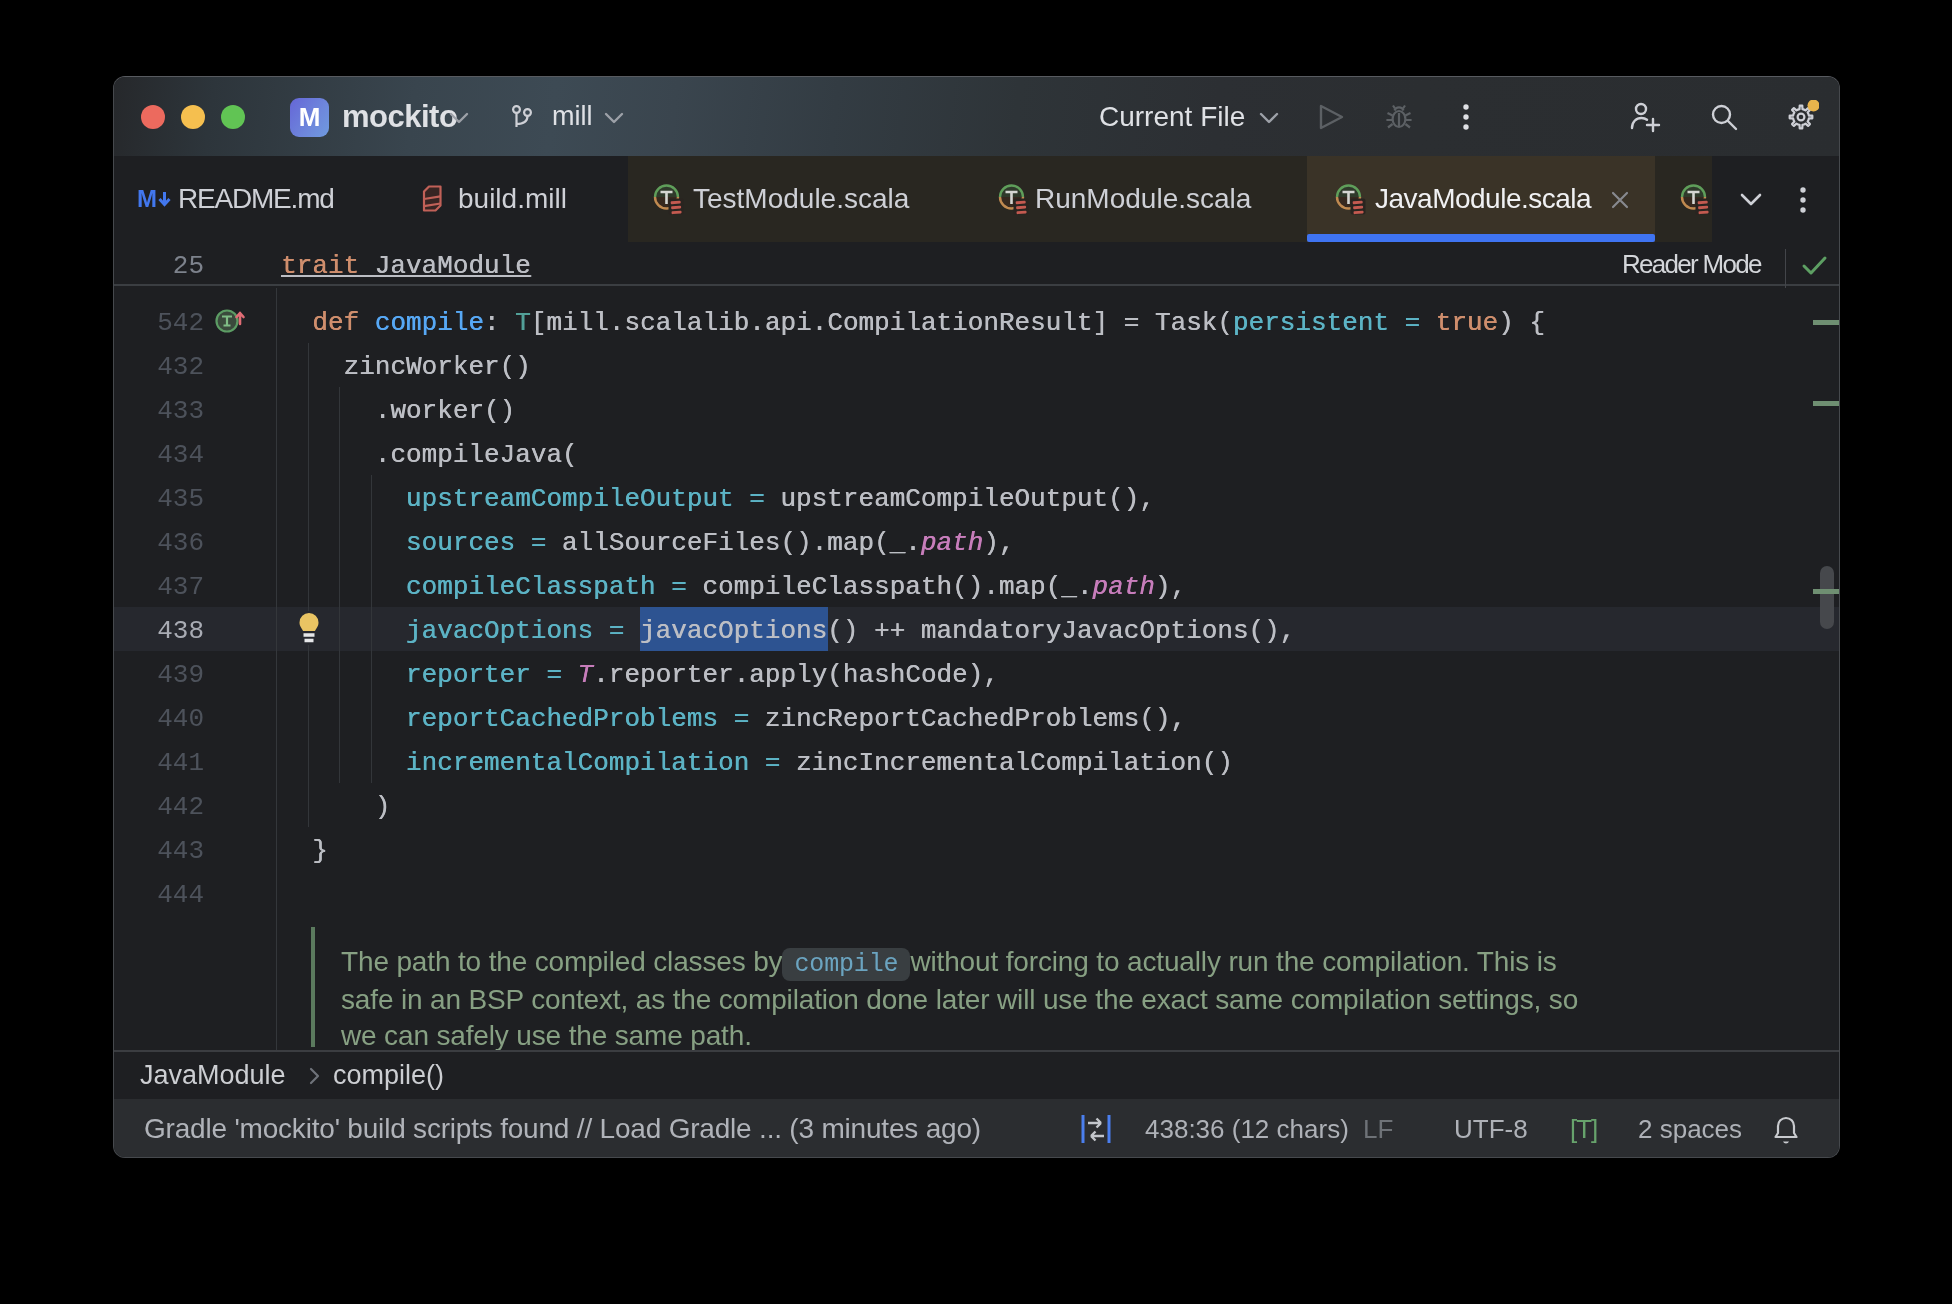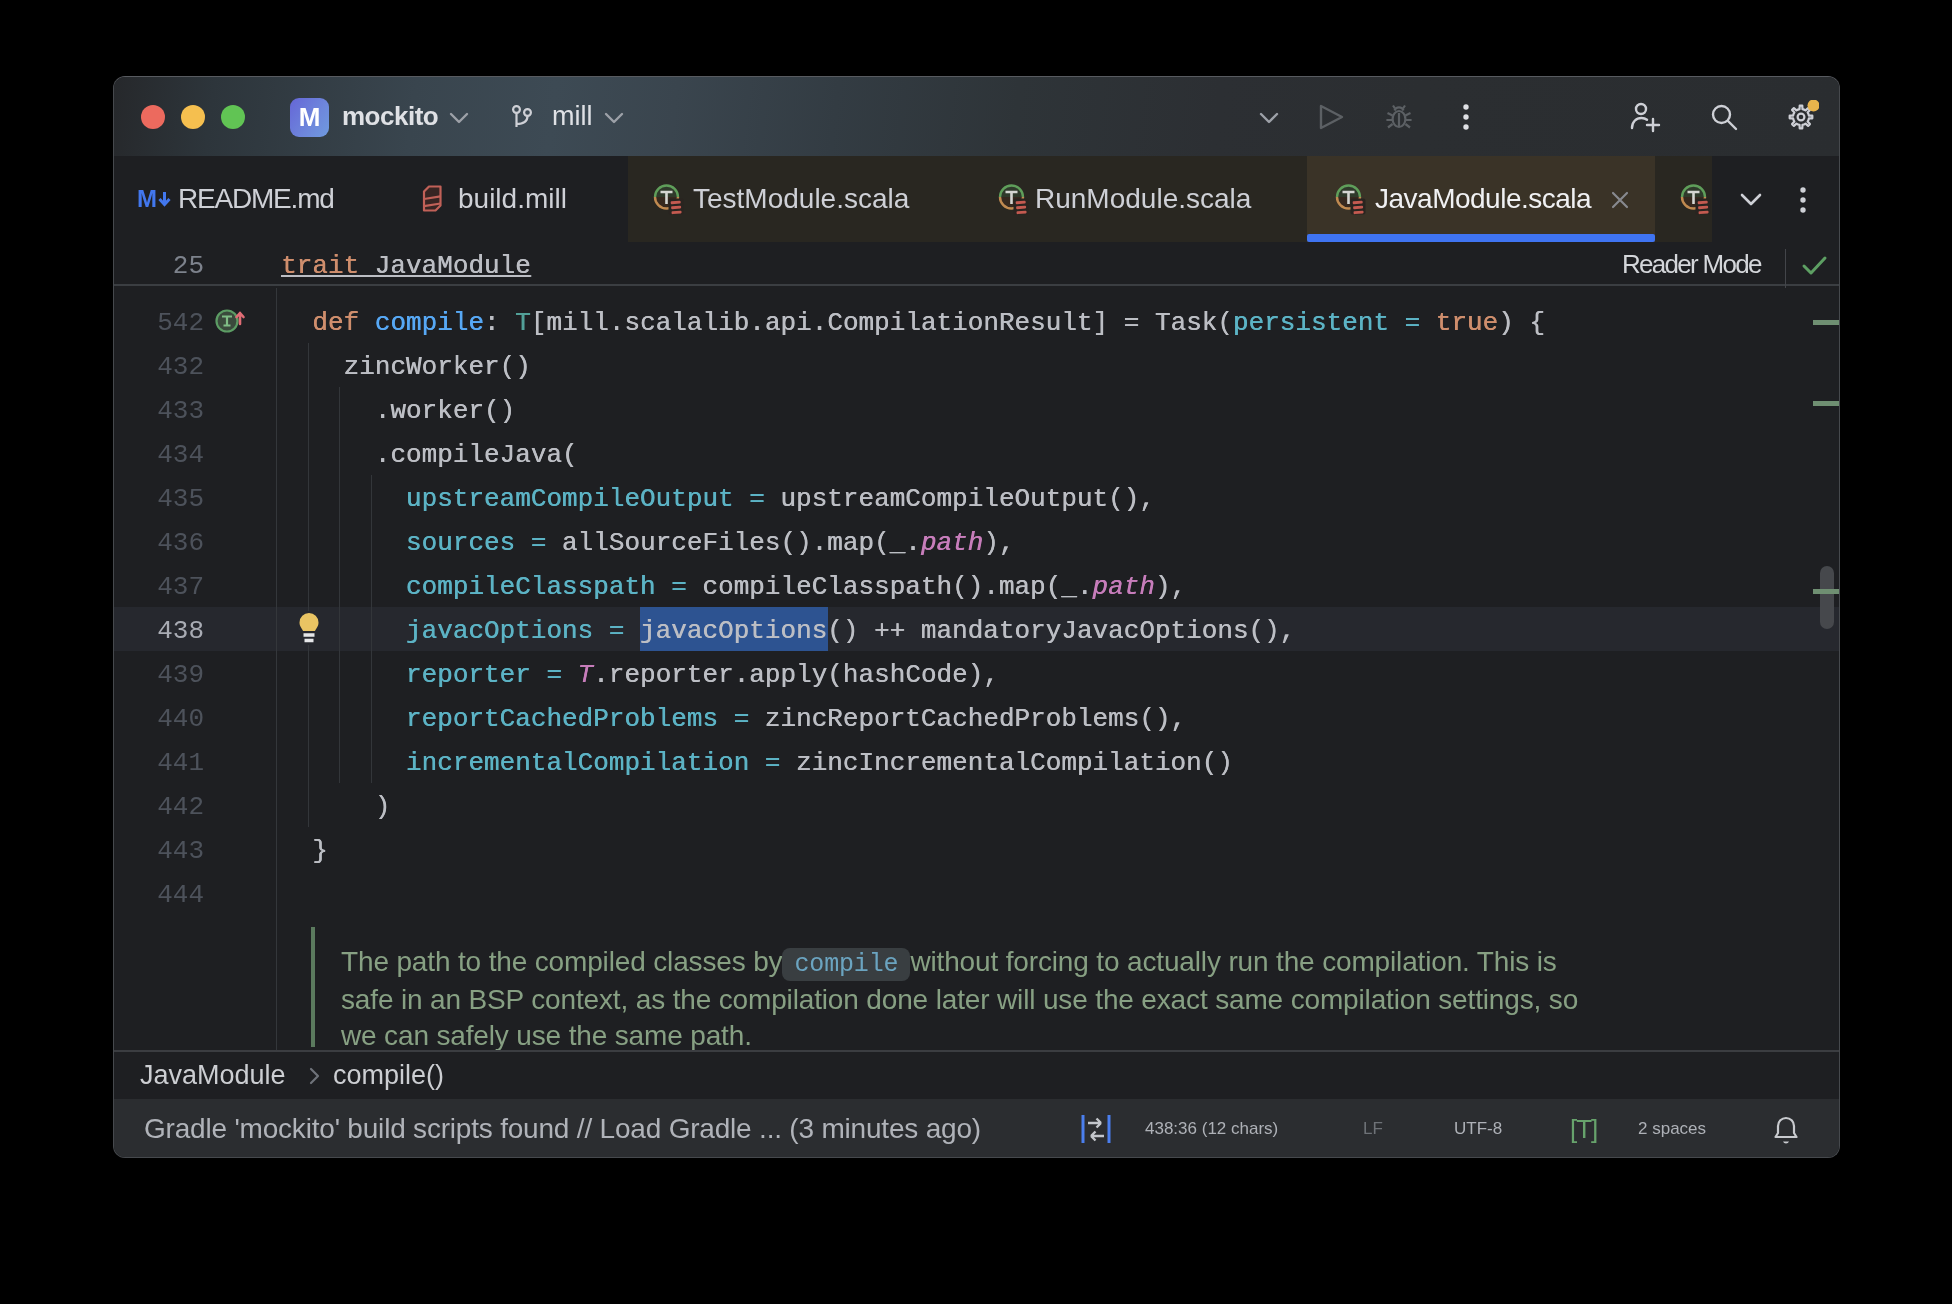--- a/index.html
+++ b/index.html
@@ -32,43 +32,44 @@
 .cl{position:absolute;left:167px;font-family:"Liberation Mono",monospace;font-size:26px;line-height:44px;padding-top:2px;height:44px;white-space:pre;color:#bcbec4;text-shadow:0.4px 0 0 currentColor;}
 .K{color:#cf8e6d;} .F{color:#57a8f5;} .N{color:#5cb3c5;} .T{color:#52a098;} .P{color:#c77dbb;font-style:italic;}
 
 #docbar{position:absolute;left:197px;top:639px;width:4px;height:120px;background:#5b7a5e;}
 .doc{position:absolute;left:227px;height:36px;line-height:36px;font-size:28px;letter-spacing:-0.15px;color:#87a083;white-space:nowrap;}
 .chip{background:#393e41;border-radius:8px;color:#6ba4c0;font-family:"Liberation Mono",monospace;font-size:25px;padding:2px 12px;}
 
 #crumbs{position:absolute;left:0;top:973px;width:1727px;height:49px;background:#1e1f22;border-top:2px solid #3b3d41;}
 
 #status{position:absolute;left:0;top:1022px;width:1727px;height:60px;background:#2b2d30;}
-.st{position:absolute;top:0;height:60px;line-height:60px;font-size:17px;color:#aeb1b7;}
+.st{position:absolute;top:0;height:60px;line-height:60px;font-size:26px;color:#aeb1b7;}
 </style>
 </head>
 <body>
 <div id="win">
   <div id="titlebar">
     <div class="tl" style="left:27px;background:#ec6a5e;"></div>
     <div class="tl" style="left:67px;background:#f5bf4f;"></div>
     <div class="tl" style="left:107px;background:#61c454;"></div>
     <div id="mlogo">M</div>
-    <div class="tbtext" style="left:228px;font-weight:700;font-size:26px;letter-spacing:-0.5px;">mockito</div>
+    <div class="tbtext" style="left:228px;font-weight:700;font-size:31px;letter-spacing:-0.5px;">mockito</div>
     <svg class="icon" style="left:334px;top:34px;" width="22" height="14" viewBox="0 0 22 14">
         <path d="M3 3l8 8 8-8" stroke="#9da1a8" stroke-width="2.4" fill="none" stroke-linecap="round" stroke-linejoin="round"></path>
       </svg>
     <svg class="icon" style="left:394px;top:26px;" width="28" height="28" viewBox="0 0 28 28" fill="none" stroke="#ced0d6" stroke-width="2.2">
       <circle cx="8.5" cy="6.5" r="3.4"></circle>
         <circle cx="19.5" cy="9.5" r="3.4"></circle>
         <path d="M8.5 10v14M19.5 13c0 5-4 8-11 8"></path>
       </svg>
     <div class="tbtext" style="left:438px;">mill</div>
     <svg class="icon" style="left:489px;top:34px;" width="22" height="14" viewBox="0 0 22 14">
         <path d="M3 3l8 8 8-8" stroke="#9da1a8" stroke-width="2.4" fill="none" stroke-linecap="round" stroke-linejoin="round"></path>
       </svg>
+    <div class="tbtext" style="left:985px;font-size:28px;">Current File</div>
     <svg class="icon" style="left:1144px;top:34px;" width="22" height="14" viewBox="0 0 22 14">
         <path d="M3 3l8 8 8-8" stroke="#9da1a8" stroke-width="2.4" fill="none" stroke-linecap="round" stroke-linejoin="round"></path>
       </svg>
     <svg class="icon" style="left:1201px;top:25px;" width="30" height="30" viewBox="0 0 30 30">
         <path d="M6 4L27 15L6 26Z" stroke="#5c6064" stroke-width="2.4" fill="none" stroke-linejoin="round"></path>
       </svg>
     <svg class="icon" style="left:1269px;top:24px;" width="32" height="32" viewBox="0 0 32 32" fill="none" stroke="#5c6064" stroke-width="2.2">
       <ellipse cx="16" cy="18" rx="6.4" ry="8"></ellipse>
         <path d="M11.5 9.5a4.8 4.8 0 0 1 9 0"></path>
         <path d="M16 12v13"></path>

